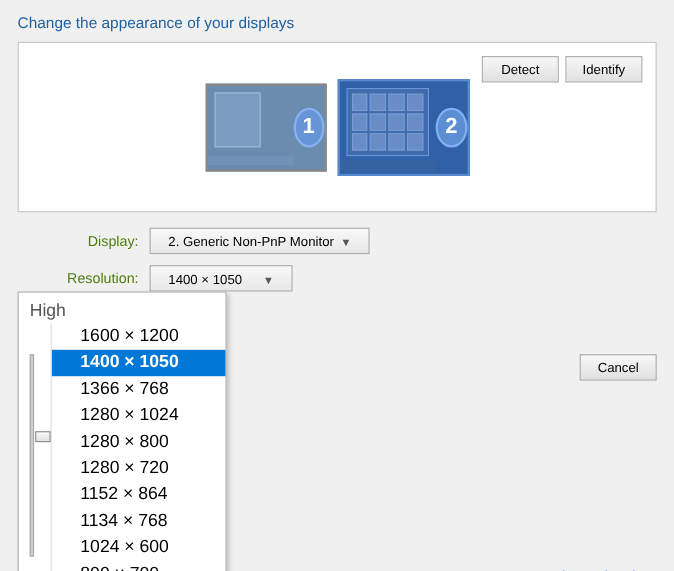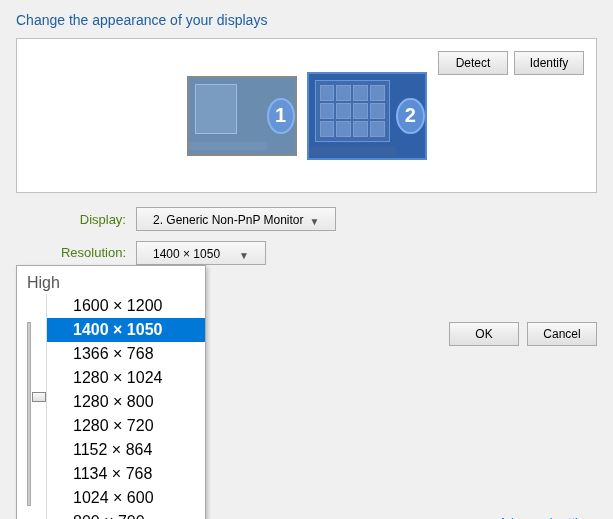--- a/index.html
+++ b/index.html
@@ -308,16 +308,15 @@
   </div>
 
   <div class="form-row" style="margin-top: 250px;">
     <span class="form-label">Orientation:</span>
     <div class="form-control">
     </div>
     <span class="advanced-settings-link" style="margin-left: auto;">Advanced settings</span>
   </div>
 
   <div class="bottom-buttons">
-    <button class="win-button">OK</button>
     <button class="win-button">Cancel</button>
   </div>
 </div>
 
 </body></html>

